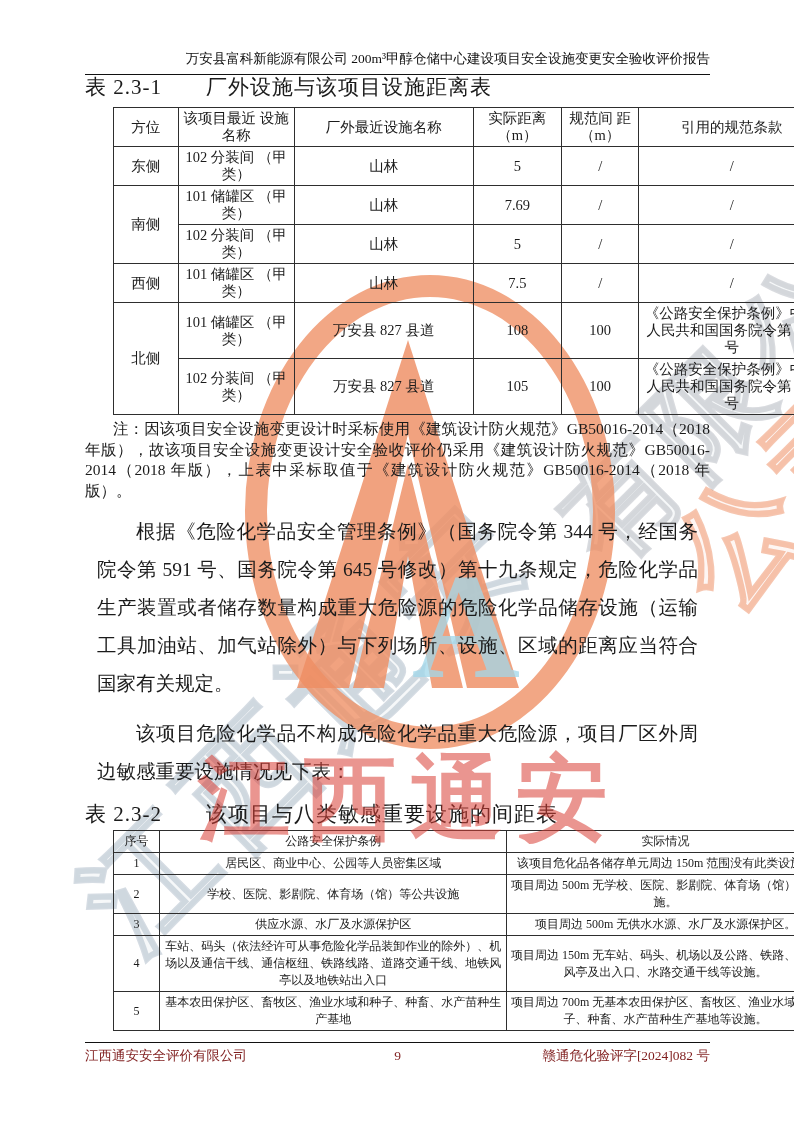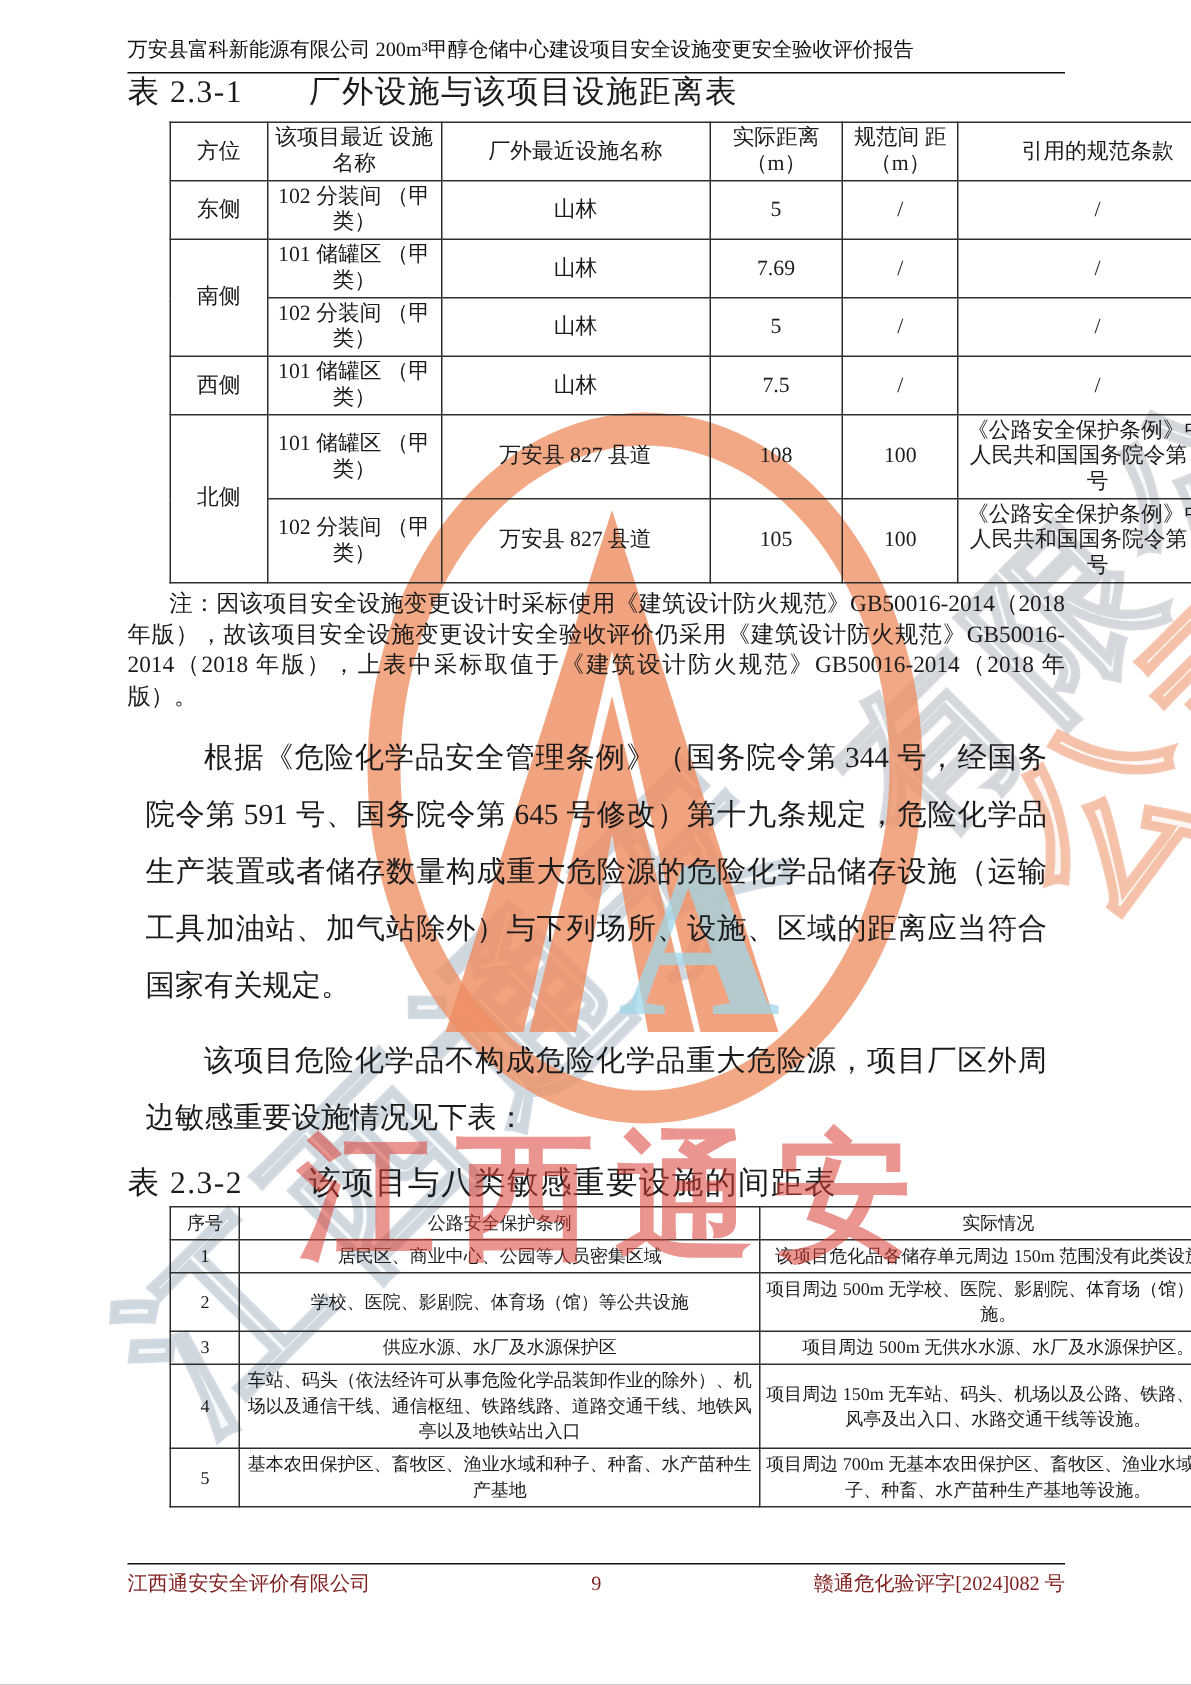--- a/index.html
+++ b/index.html
@@ -31,21 +31,21 @@
     color:rgba(170,185,200,0.10);
   }
   .wm-diag-bl{left:60px;top:880px;font-size:125px;letter-spacing:18px;
     -webkit-text-stroke:2.5px rgba(150,168,186,0.40);}
   .wm-diag-tr{left:540px;top:500px;font-size:115px;letter-spacing:10px;
     -webkit-text-stroke:2.5px rgba(165,170,178,0.42);}
   .wm-diag-r{left:650px;top:540px;font-size:125px;letter-spacing:12px;
     -webkit-text-stroke:2.5px rgba(238,140,96,0.50);color:rgba(238,140,96,0.08);}
   
   .content{position:absolute;left:85px;top:0;width:625px;z-index:1;}
-  .hdr-title{padding-top:24px;text-align:left;font-size:13.5px;line-height:17px;color:#111;}
+  .hdr-title{padding-top:50px;text-align:right;font-size:13.5px;line-height:17px;color:#111;}
   .hdr-rule{border-top:1.8px solid #111;margin-top:7px;}
   .intro{margin:13px 0 0;font-size:19.5px;line-height:27px;}
   .tbl-title{margin:1px 0 0;text-align:left;font-size:21px;line-height:23px;letter-spacing:1px;}
   .tbl-title.t2t{margin-top:3px;}
   table{border-collapse:collapse;table-layout:fixed;margin:8px 0 0 28px;width:712px;
     background:transparent;}
   .t2{margin-top:4px;}
   th,td{border:1px solid #2e2e2e;font-weight:normal;text-align:center;vertical-align:middle;
     padding:2px 3px;font-size:14.5px;line-height:17px;word-break:break-all;}
   .t1 th{line-height:17px;}

